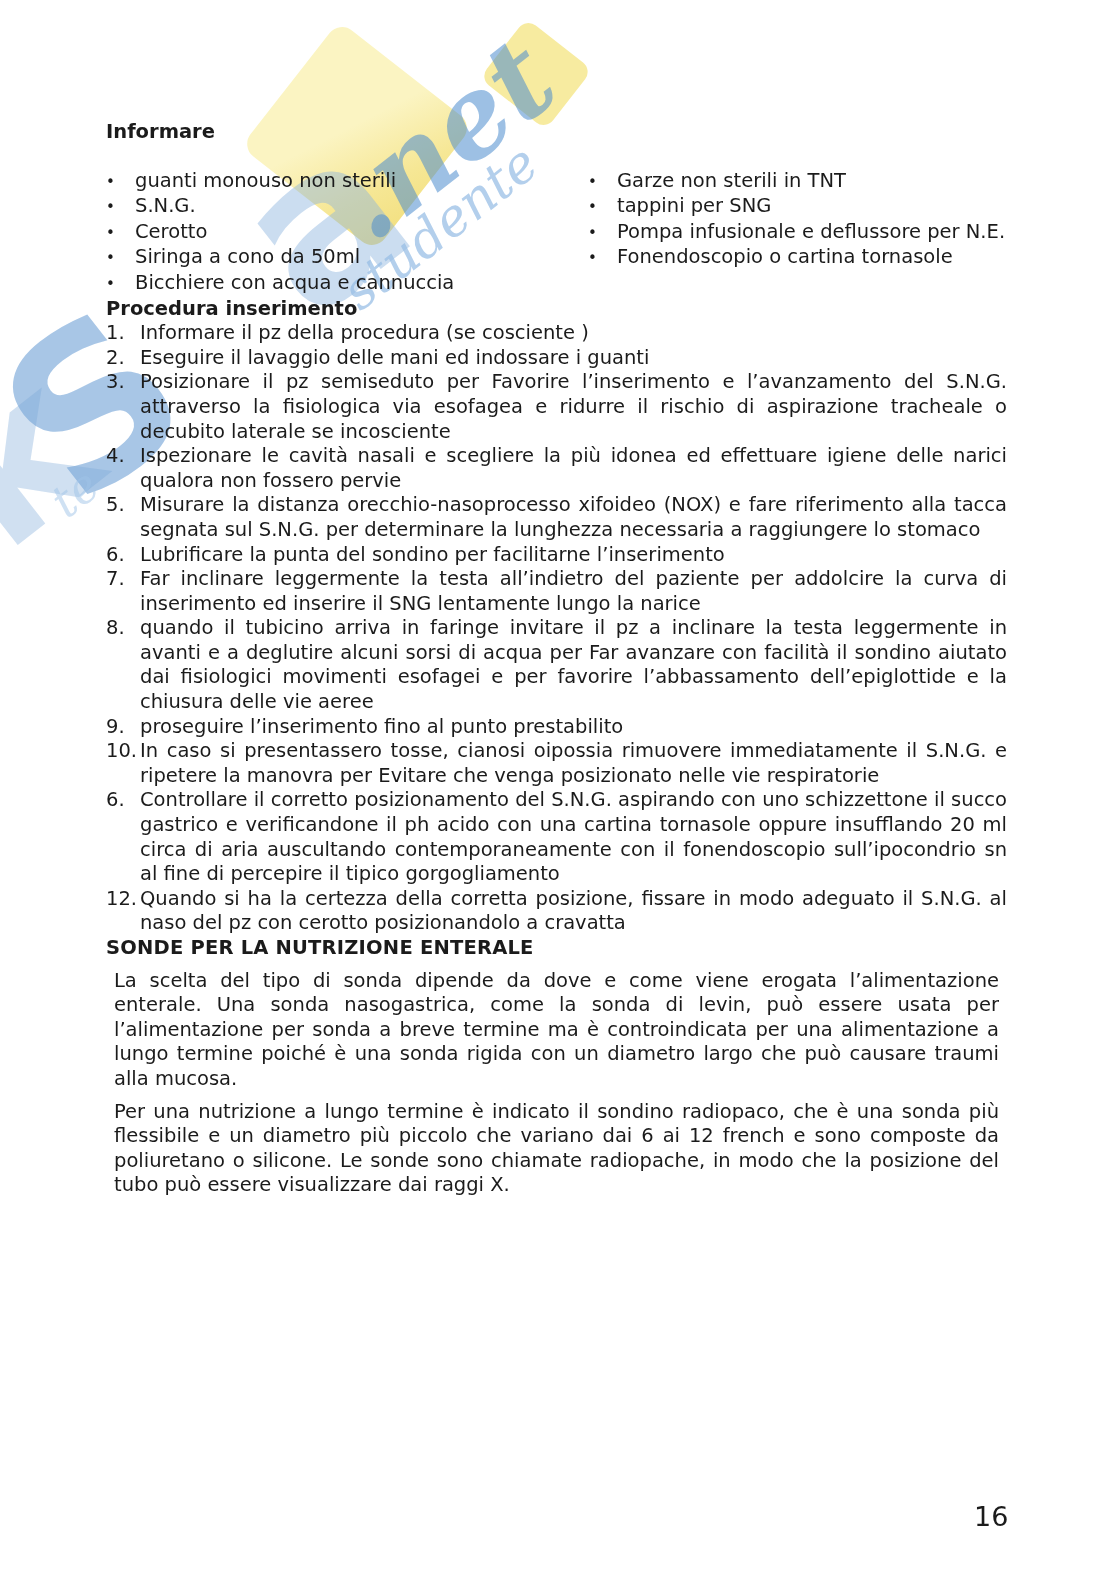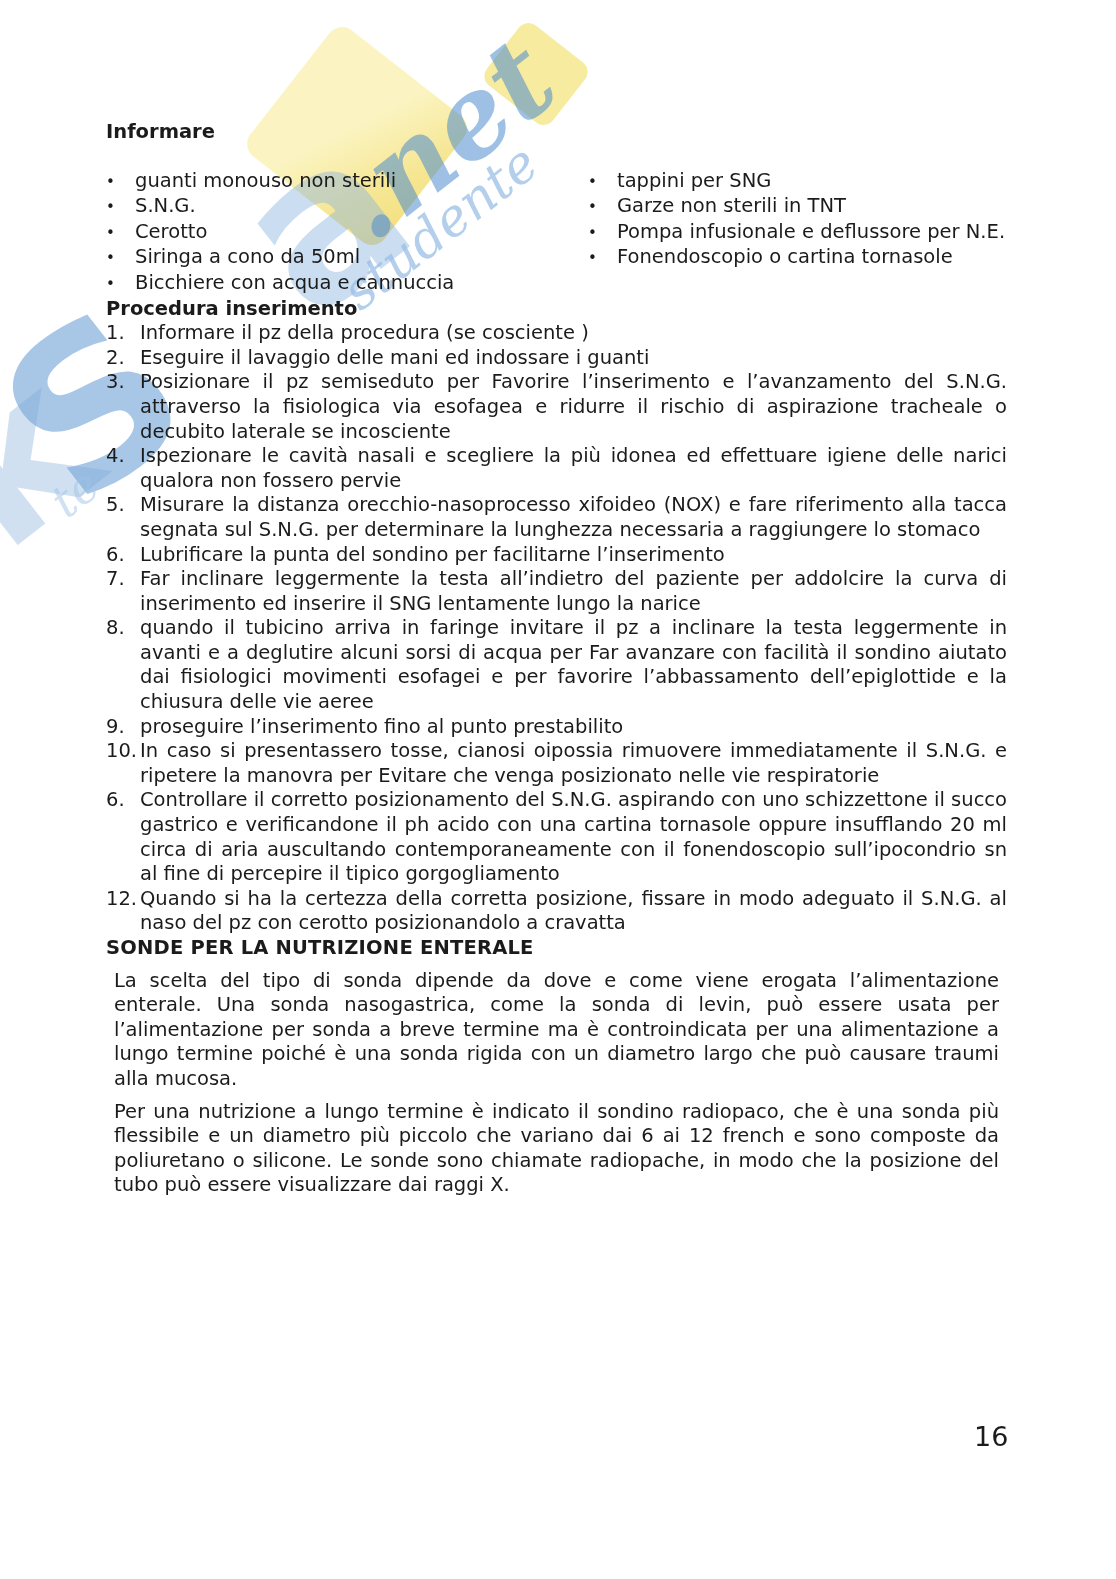--- a/index.html
+++ b/index.html
@@ -57,21 +57,21 @@
   .b-item{display:flex;}
   .dot{flex:none;width:29px;}
   .dot::before{content:"\2022";font-size:15px;}
   .b-text{flex:1;}
   .just{text-align:justify;}
   .step{display:flex;}
   .num{flex:none;width:34px;}
   .stext{flex:1;text-align:justify;}
   p.body{margin:8px;text-align:justify;}
   .pageno{
-    position:absolute;left:974px;top:1422px;z-index:1;
+    position:absolute;left:974px;top:1502px;z-index:1;
     font-size:27px;line-height:30px;
   }
 </style>
 </head>
 <body>
 
 <div class="page">
 
   <div class="wm">
     <div class="wm-tile"></div>
@@ -107,25 +107,25 @@
             <span class="b-text">Siringa a cono da 50ml</span>
           </div>
         <div class="b-item">
             <span class="dot"></span>
             <span class="b-text">Bicchiere con acqua e cannuccia</span>
           </div>
       </div>
       <div class="col-right">
         <div class="b-item">
             <span class="dot"></span>
-            <span class="b-text">tappini per SNG</span>
+            <span class="b-text">Garze non sterili in TNT</span>
           </div>
         <div class="b-item">
             <span class="dot"></span>
-            <span class="b-text">Garze non sterili in TNT</span>
+            <span class="b-text">tappini per SNG</span>
           </div>
         <div class="b-item">
             <span class="dot"></span>
             <span class="b-text just">Pompa infusionale e deflussore per N.E.</span>
           </div>
         <div class="b-item">
             <span class="dot"></span>
             <span class="b-text">Fonendoscopio o cartina tornasole</span>
           </div>
       </div>

